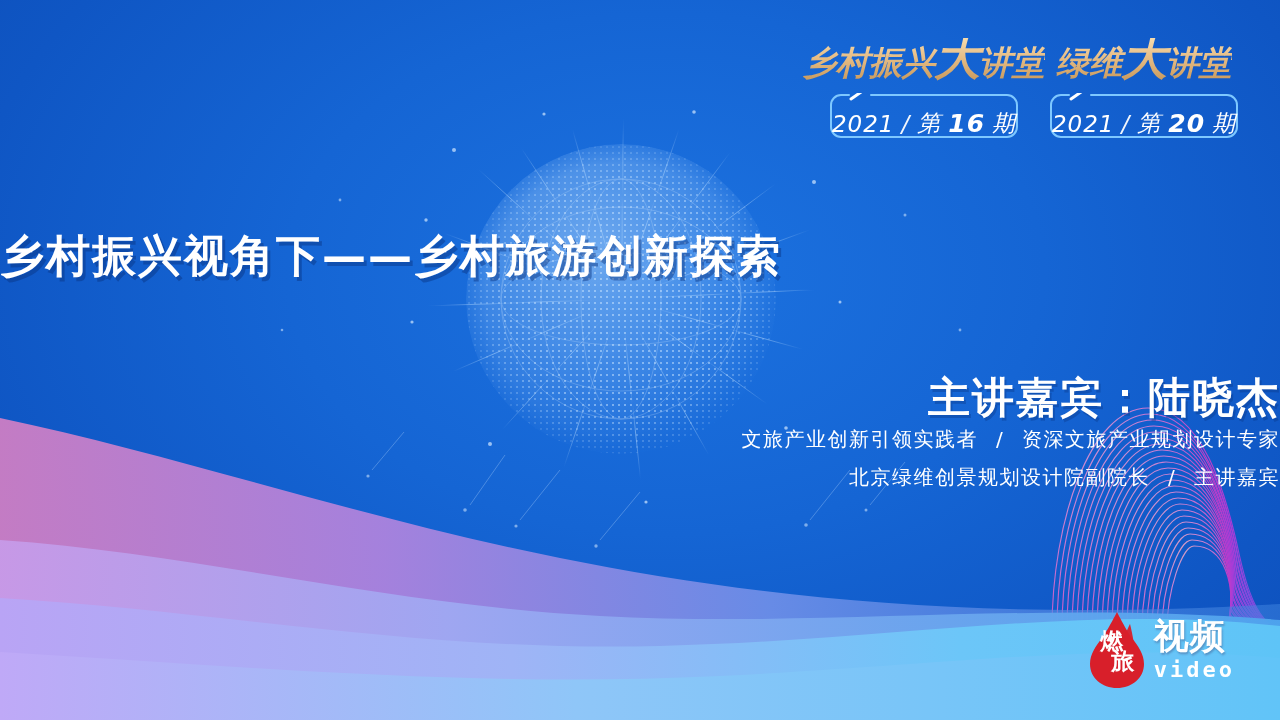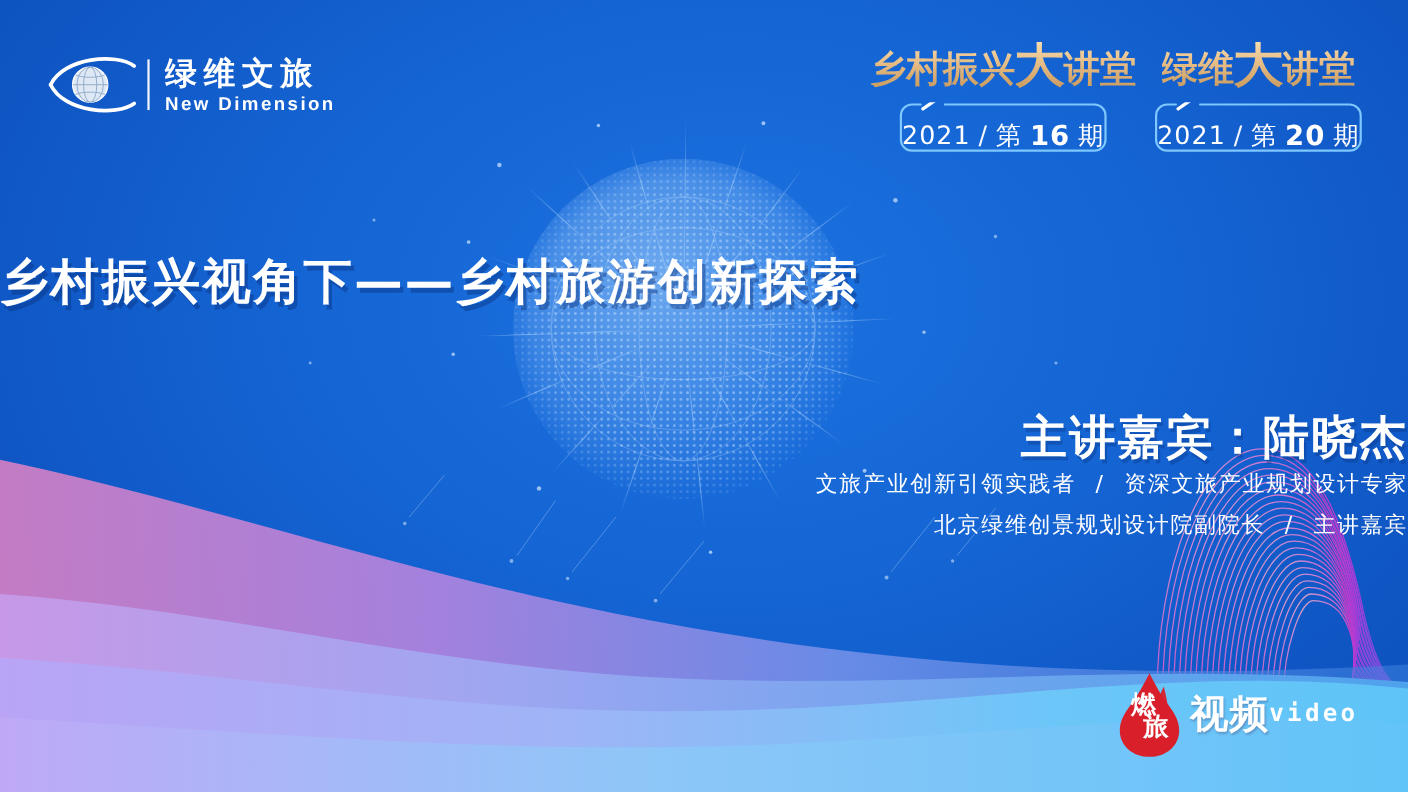--- a/index.html
+++ b/index.html
@@ -73,21 +73,21 @@
   }
   .logo-en{
     font-size:17px; font-weight:bold; color:#ffffff; letter-spacing:2.2px;
     margin-top:5px;
     font-family:"Liberation Sans",sans-serif;
   }
 
   
   .badges{
     position:absolute; right:36px; top:38px;
-    display:flex; gap:32px; align-items:flex-end;
+    display:flex; gap:20px; align-items:flex-end;font-style:italic;
   }
   .badge-group{ display:flex; flex-direction:column; align-items:center; width:200px; }
   .badge-title{
     font-size:33px; font-weight:bold; letter-spacing:0px; line-height:1.05;
     color:#e0b882;
     background:linear-gradient(180deg,#f6dcae 0%,#e6bd86 45%,#c99a5d 100%);
     -webkit-background-clip:text; background-clip:text;
     -webkit-text-fill-color:transparent; color:transparent;
     white-space:nowrap;
     font-family:"DejaVu Sans","Liberation Sans",sans-serif;
@@ -143,21 +143,21 @@
   .flame{ position:relative; width:62px; height:80px; flex:0 0 auto; }
   .flame svg{ position:absolute; inset:0; }
   .flame-cn{
     position:absolute; inset:0; display:flex; flex-direction:column;
     align-items:center; justify-content:center; gap:0px;
     color:#ffffff; font-weight:bold; z-index:3;
     font-family:"DejaVu Sans","Liberation Sans",sans-serif;
   }
   .flame-cn span:nth-child(1){ font-size:23px; line-height:22px; transform:translate(-5px,2px); }
   .flame-cn span:nth-child(2){ font-size:23px; line-height:22px; transform:translate(6px,0px); }
-  .vl-text{ display:flex; line-height:1; margin-left:2px; }
+  .vl-text{ display:flex; flex-direction:column; line-height:1; margin-left:2px; }
   .vl-cn{
     font-size:35px; font-weight:bold; color:#ffffff; letter-spacing:1px;
     font-family:"DejaVu Sans","Liberation Sans",sans-serif;
     text-shadow:1px 2px 2px rgba(60,40,90,.3);
   }
   .vl-en{
     font-size:22px; font-weight:bold; color:#ffffff; letter-spacing:3px;
     margin-top:5px;
     font-family:"DejaVu Sans Mono","Liberation Mono",monospace;
     text-align:right;
@@ -315,39 +315,20 @@
           <stop offset="100%" stop-color="#61c4f8"></stop>
         </linearGradient>
       </defs>
       <path d="M0,28 C180,66 360,128 560,168 C760,208 980,232 1280,214 L1280,330 L0,330 Z" fill="url(#w1)" opacity=".92"></path>
       <path d="M0,150 C200,164 380,214 600,226 C820,238 1040,210 1280,230 L1280,330 L0,330 Z" fill="url(#w2)" opacity=".95"></path>
       <path d="M0,208 C230,222 420,262 660,256 C900,250 1080,214 1280,236 L1280,330 L0,330 Z" fill="url(#w3)"></path>
       <path d="M0,262 C240,276 470,298 720,286 C960,274 1100,252 1280,268 L1280,330 L0,330 Z" fill="url(#w4)"></path>
     </svg>
   </div>
 
-  <div class="logo">
-    <svg class="logo-eye" viewBox="0 0 84 66">
-      <path d="M4,33 C16,8 64,4 80,16" fill="none" stroke="#ffffff" stroke-width="3.4" stroke-linecap="round"></path>
-      <path d="M4,33 C16,58 64,62 80,50" fill="none" stroke="#ffffff" stroke-width="3.4" stroke-linecap="round"></path>
-      <circle cx="40" cy="33" r="16" fill="#dfe9f5" stroke="#ffffff" stroke-width="1.2"></circle>
-      <g fill="none" stroke="#8fa9c8" stroke-width=".85">
-        <ellipse cx="40" cy="33" rx="6" ry="16"></ellipse>
-        <ellipse cx="40" cy="33" rx="12" ry="16"></ellipse>
-        <line x1="24" y1="33" x2="56" y2="33"></line>
-        <path d="M26.5,24 C32,27 48,27 53.5,24"></path>
-        <path d="M26.5,42 C32,39 48,39 53.5,42"></path>
-      </g>
-    </svg>
-    <div class="logo-div"></div>
-    <div class="logo-text">
-      <span class="logo-cn">绿维文旅</span>
-      <span class="logo-en">New Dimension</span>
-    </div>
-  </div>
 
   <div class="badges">
 
     <div class="badge-group">
       <div class="badge-title">
         <span>乡村振兴</span>
           <span class="big">大</span>
           <span>讲堂</span>
       </div>
       <div class="badge-frame">

